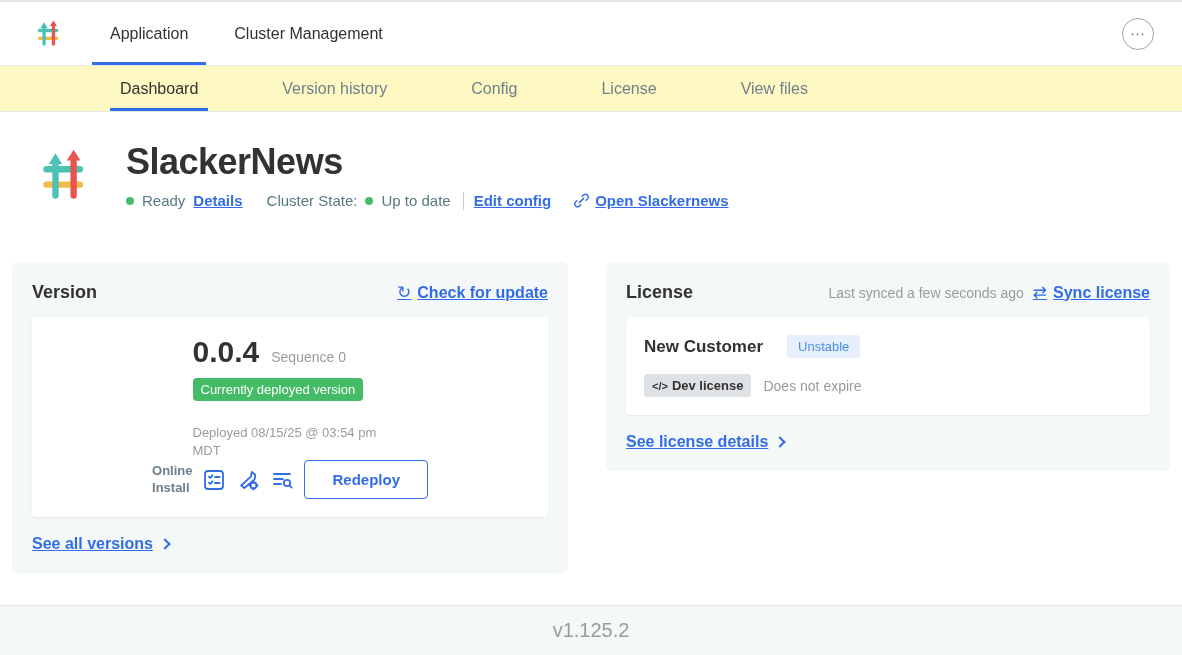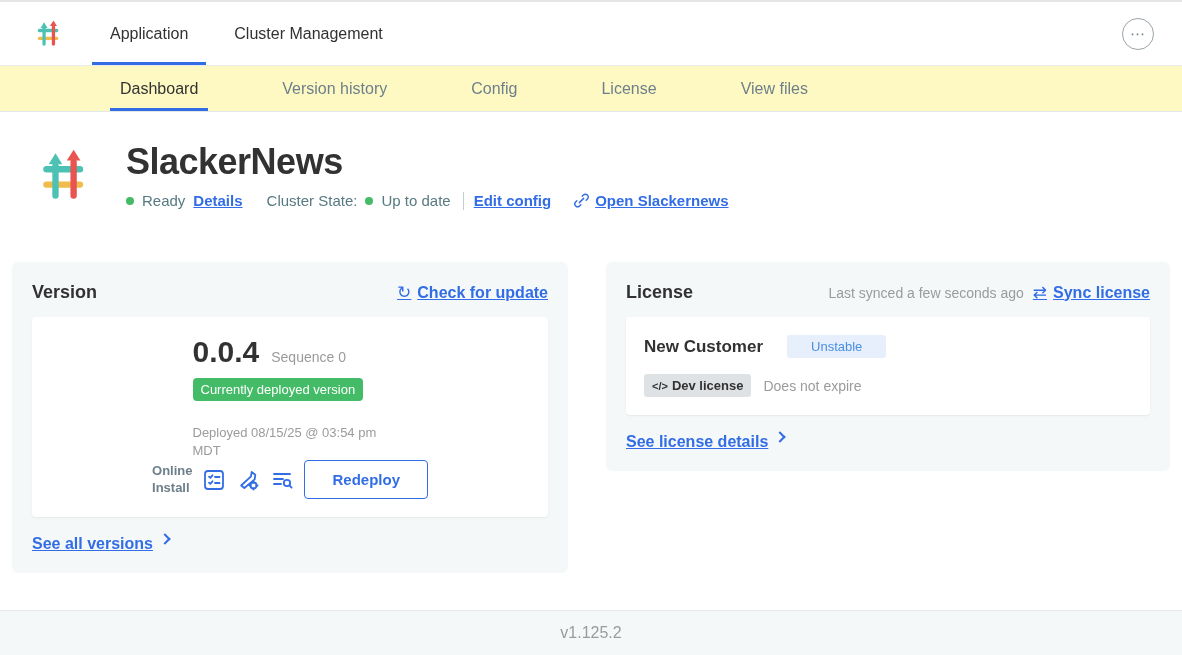--- a/index.html
+++ b/index.html
@@ -70,37 +70,37 @@
   .deployed { margin-top:23px; font-size:13px; color:#9b9b9b; max-width:195px;
     line-height:1.4; }
   .ver-actions { display:flex; align-items:center; gap:10px; flex:0 0 auto; }
   .install-type { font-size:13px; font-weight:bold; color:#6d7f8b; line-height:1.3;
     display:flex; flex-direction:column; }
   .icon-btn { background:none; border:none; padding:0; cursor:pointer; }
   .icon-btn svg { width:24px; height:24px; display:block; }
   .btn-outline { background:#fff; border:1px solid #326de6; color:#326de6;
     font-weight:bold; font-size:15px; padding:10px 27px; border-radius:4px;
     cursor:pointer; font-family:inherit; }
-  .card-foot { margin-top:18px; display:flex; align-items:flex-start; }
+  .card-foot { margin-top:18px; display:flex; align-items:center; }
   .chev { width:8px; height:8px; border-right:2px solid #326de6;
     border-top:2px solid #326de6; transform:rotate(45deg); display:inline-block;
     margin-left:8px; }
   
   .lic-inner { padding:18px; }
   .lic-name-row { display:flex; align-items:center; gap:24px; }
   .lic-name { font-size:17px; font-weight:bold; color:#323232; }
-  .badge-blue { background:#e6effb; color:#4a90e2; font-size:13px; padding:4px 24px;
+  .badge-blue { background:#e6effb; color:#4a90e2; font-size:13px; padding:4px 11px;
     border-radius:3px; }
   .lic-meta { display:flex; align-items:center; gap:12px; margin-top:16px; }
   .badge-gray { background:#dfe2e4; color:#323232; font-size:13px; font-weight:bold;
     padding:4px 8px; border-radius:3px; display:inline-flex; align-items:center; gap:4px; }
   .code-glyph { font-size:11px; font-weight:bold; }
   
   footer { flex:0 0 auto; background:#f4f8f9; border-top:1px solid #e3e9ea;
-    text-align:center; padding:13px 0; color:#9b9b9b; font-size:16px; }
+    text-align:center; padding:13px 0; color:#9b9b9b; font-size:20px; }
 </style>
 </head>
 <body>
 
 <header class="topnav">
   <div class="logo">
     <svg viewBox="0 0 64 64" aria-hidden="true">
       <rect x="8" y="21" width="44" height="7" rx="3.5" fill="#4cc1b4"></rect>
       <rect x="8" y="38" width="44" height="7" rx="3.5" fill="#f0bd4d"></rect>
       <rect x="18" y="17" width="7" height="40" rx="3.5" fill="#4cc1b4"></rect>

